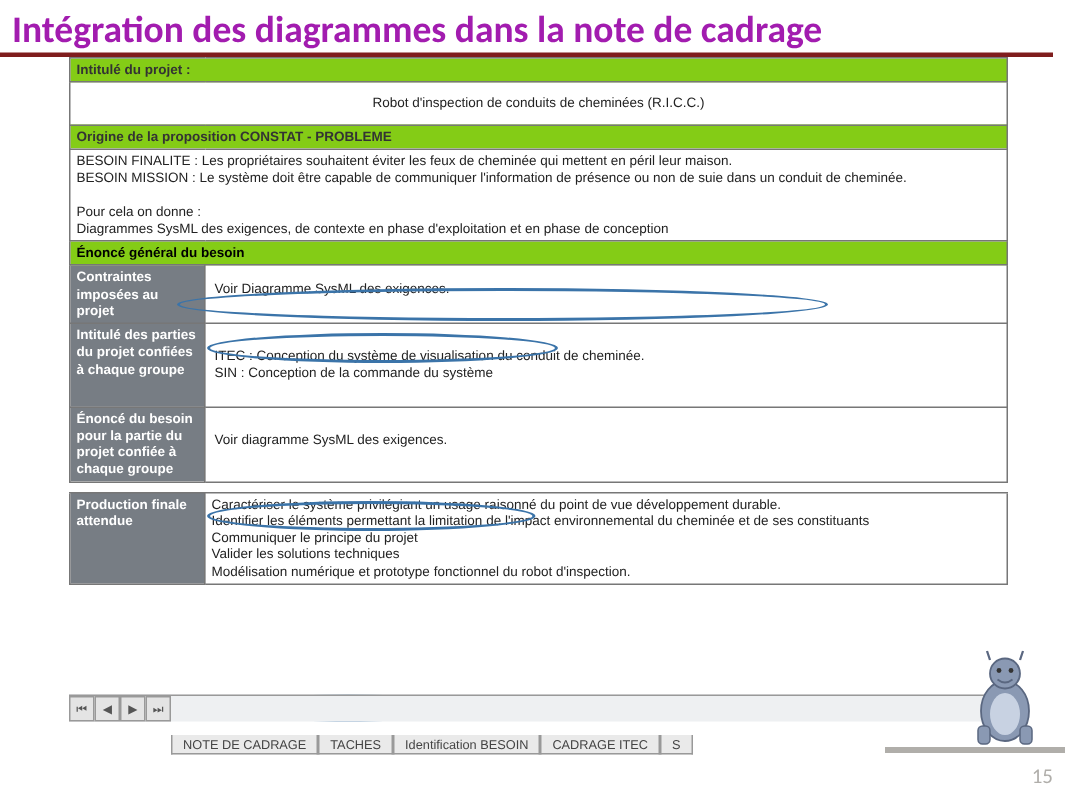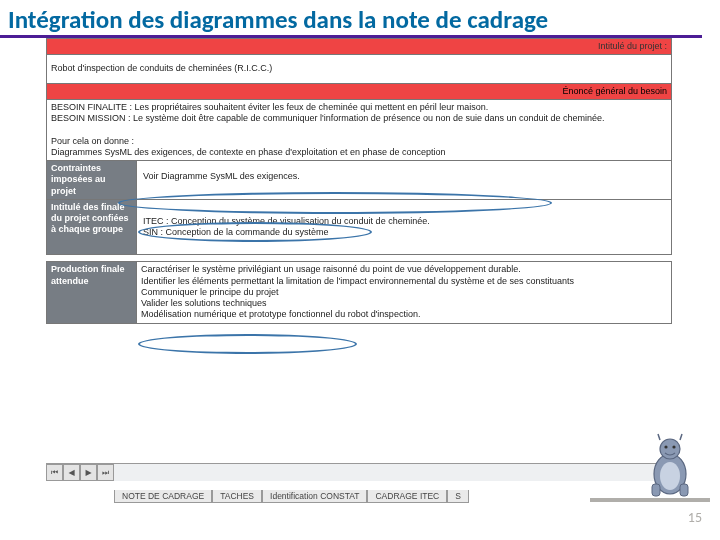--- a/index.html
+++ b/index.html
@@ -11,26 +11,26 @@
     background: #fff;
     overflow: hidden;
   }
   .slide {
     width: 720px;
     height: 540px;
     position: relative;
     box-sizing: border-box;
   }
   .title {
-    color: #0369a1;
+    color: #a21caf;
     font-family: "Calibri", Arial, sans-serif;
     font-weight: bold;
     font-size: 25px;
     padding: 4px 8px 0 8px;
-    border-bottom: 3px solid #4c1d95;
+    border-bottom: 3px solid #7f1d1d;
     width: 702px;
     box-sizing: border-box;
   }
   .content {
     position: absolute;
     top: 38px;
     left: 46px;
     width: 626px;
     height: 440px;
     font-size: 9px;
@@ -42,23 +42,23 @@
     table-layout: fixed;
   }
   table.doc td {
     border: 1px solid #777;
     vertical-align: top;
     padding: 2px 4px;
     line-height: 1.25;
     font-size: 9px;
   }
   td.header-cell {
-    background: #ef4444;
-    text-align: right;
-    font-weight: normal;
+    background: #84cc16;
+    text-align: left;
+    font-weight: bold;
     color: #333;
     border-bottom: 1px solid #444;
     padding: 1px 0;
   }
   td.side-label {
     background: #777d84;
     color: #fff;
     font-weight: bold;
     width: 85px;
     font-size: 8.5px;
@@ -157,59 +157,66 @@
       <colgroup>
           <col style="width:90px">
           <col>
         </colgroup>
 
       <tbody>
           <tr>
             <td colspan="2" class="header-cell">Intitulé du projet :</td>
           </tr>
       <tr>
-            <td colspan="2" class="body-cell" style="text-align:left;padding:8px 4px">Robot d'inspection de conduits de cheminées (R.I.C.C.)</td>
-          </tr>
-
-
-      <tr>
-            <td colspan="2" class="header-cell stripe-blue" style="color:#000">Énoncé général du besoin</td>
-          </tr>
+            <td colspan="2" class="body-cell" style="text-align:center;padding:8px 4px">Robot d'inspection de conduits de cheminées (R.I.C.C.)</td>
+          </tr>
+
+      <tr>
+            <td colspan="2" class="header-cell">Origine de la proposition CONSTAT - PROBLEME</td>
+          </tr>
+
       <tr>
         <td colspan="2" class="body-cell">
           <span>BESOIN FINALITE : Les propriétaires souhaitent éviter les feux de cheminée qui mettent en péril leur maison.</span><br>
           <span>BESOIN MISSION : Le système doit être capable de communiquer l'information de présence ou non de suie dans un conduit de cheminée.</span><br><br>
           <span>Pour cela on donne :</span><br>
           <span>Diagrammes SysML des exigences, de contexte en phase d'exploitation et en phase de conception</span>
         </td>
       </tr>
+      <tr>
+            <td colspan="2" class="header-cell stripe-blue" style="color:#000">Énoncé général du besoin</td>
+          </tr>
 
       <tr>
         <td class="side-label">Contraintes imposées au projet</td>
         <td class="body-cell" style="padding:10px 6px">Voir Diagramme SysML des exigences.</td>
       </tr>
 
       <tr>
-        <td class="side-label">Intitulé des finale du projet confiées à chaque groupe</td>
+        <td class="side-label">Intitulé des parties du projet confiées à chaque groupe</td>
         <td class="body-cell" style="padding:16px 6px">
           <span>ITEC :   Conception du système de visualisation du conduit de cheminée.</span><br>
           <span>SIN  :   Conception de la commande du système</span>
         </td>
       </tr>
 
+      <tr>
+        <td class="side-label">Énoncé du besoin pour la partie du projet confiée à chaque groupe</td>
+        <td class="body-cell" style="padding:16px 6px">Voir diagramme SysML des exigences.</td>
+      </tr>
 
       <tr>
             <td colspan="2" style="height:6px;border-left:none;border-right:none;background:#fff;padding:0"></td>
           </tr>
 
       <tr>
         <td class="side-label">Production finale attendue</td>
         <td class="body-cell">
           <span>Caractériser le système privilégiant un usage raisonné du point de vue développement durable.</span><br>
-          <span>Identifier les éléments permettant la limitation de l'impact environnemental du système et de ses constituants</span><br>
+          <span>Identifier les éléments permettant la limitation de l'impact environnemental du cheminée et de ses constituants</span><br>
           <span>Communiquer le principe du projet</span><br>
           <span>Valider les solutions techniques</span><br>
           <span>Modélisation numérique et prototype fonctionnel du robot d'inspection.</span>
         </td>
       </tr>
     </tbody>
       </table>
 
     <div class="ellipse" style="left:72px; top:154px; width:430px; height:18px;"></div>
     <div class="ellipse" style="left:92px; top:184px; width:230px; height:16px;"></div>
@@ -219,21 +226,21 @@
 
   <div class="tabbar">
     <div class="tabnav">
       <div class="tabbtn">⏮</div>
       <div class="tabbtn">◀</div>
       <div class="tabbtn">▶</div>
       <div class="tabbtn">⏭</div>
     </div>
     <div class="tab">NOTE DE CADRAGE</div>
     <div class="tab">TACHES</div>
-    <div class="tab">Identification CONSTAT</div>
+    <div class="tab">Identification BESOIN</div>
     <div class="tab">CADRAGE ITEC</div>
     <div class="tab">S</div>
   </div>
 
   <svg class="mascot" viewBox="0 0 56 68">
     <ellipse cx="28" cy="42" rx="16" ry="20" fill="#8a99b3" stroke="#5a6780" stroke-width="1.2"></ellipse>
     <ellipse cx="28" cy="44" rx="10" ry="14" fill="#c8d2e2"></ellipse>
     <circle cx="28" cy="17" r="10" fill="#8a99b3" stroke="#5a6780" stroke-width="1.2"></circle>
     <circle cx="24" cy="15" r="1.6" fill="#333"></circle>
     <circle cx="32" cy="15" r="1.6" fill="#333"></circle>

